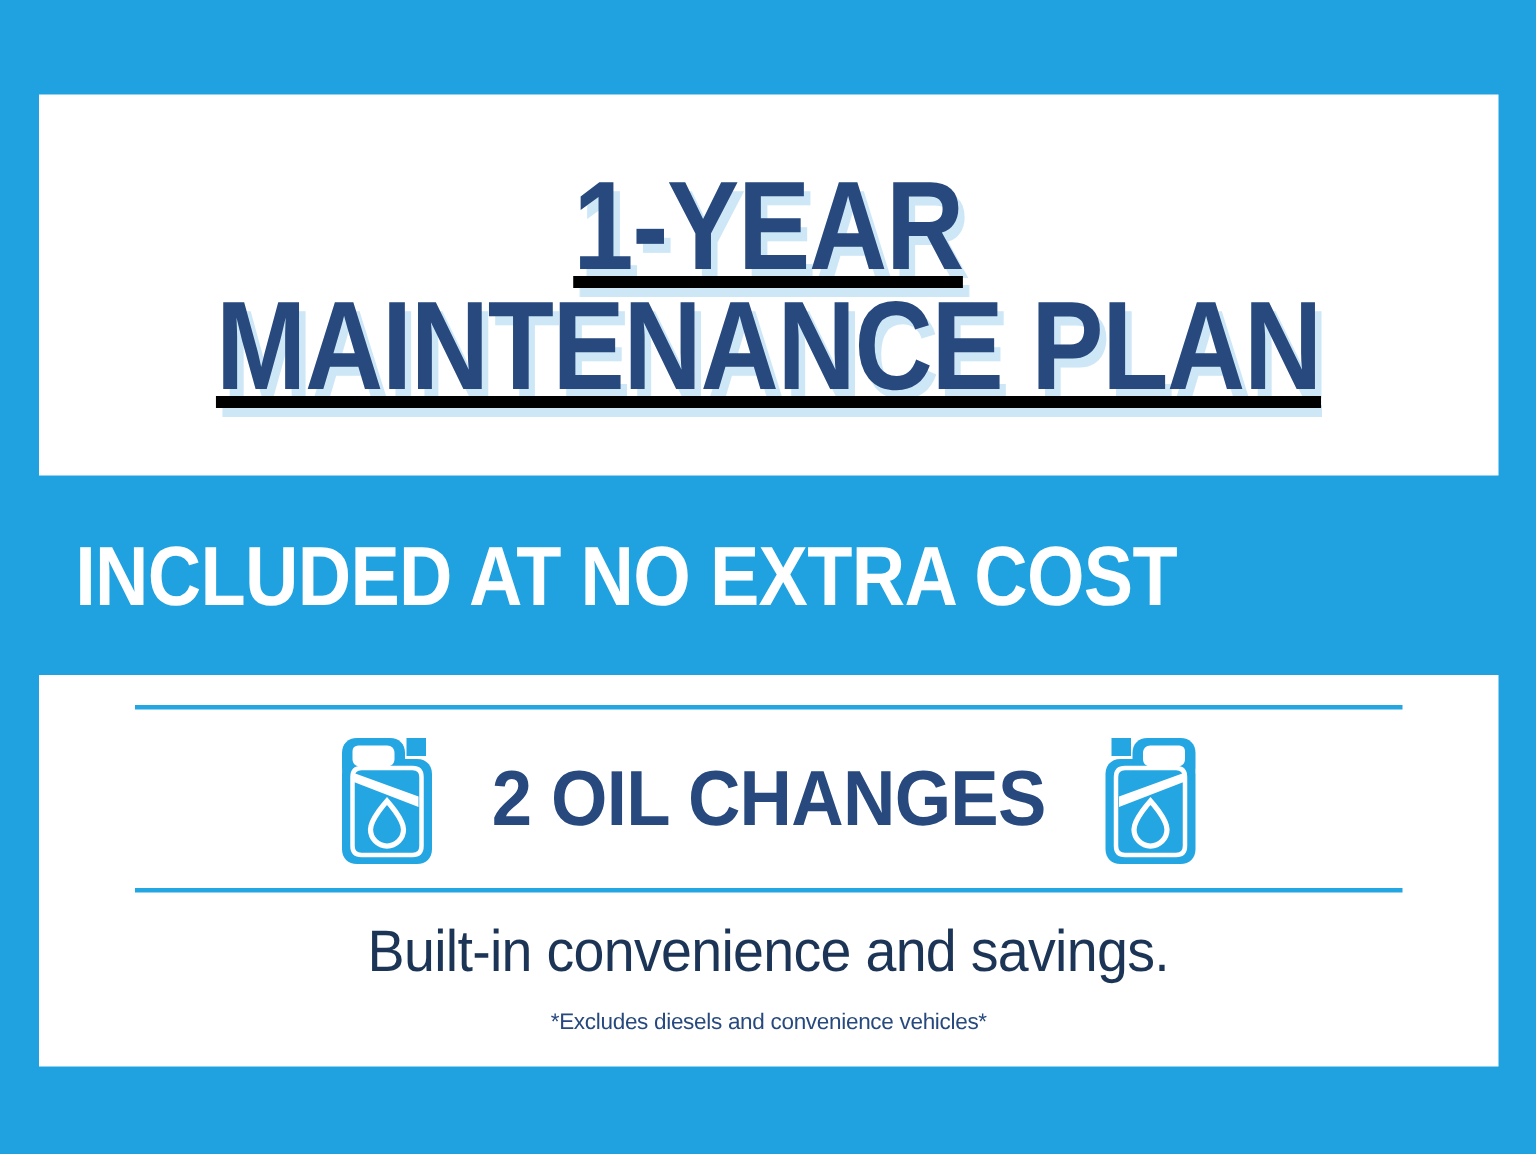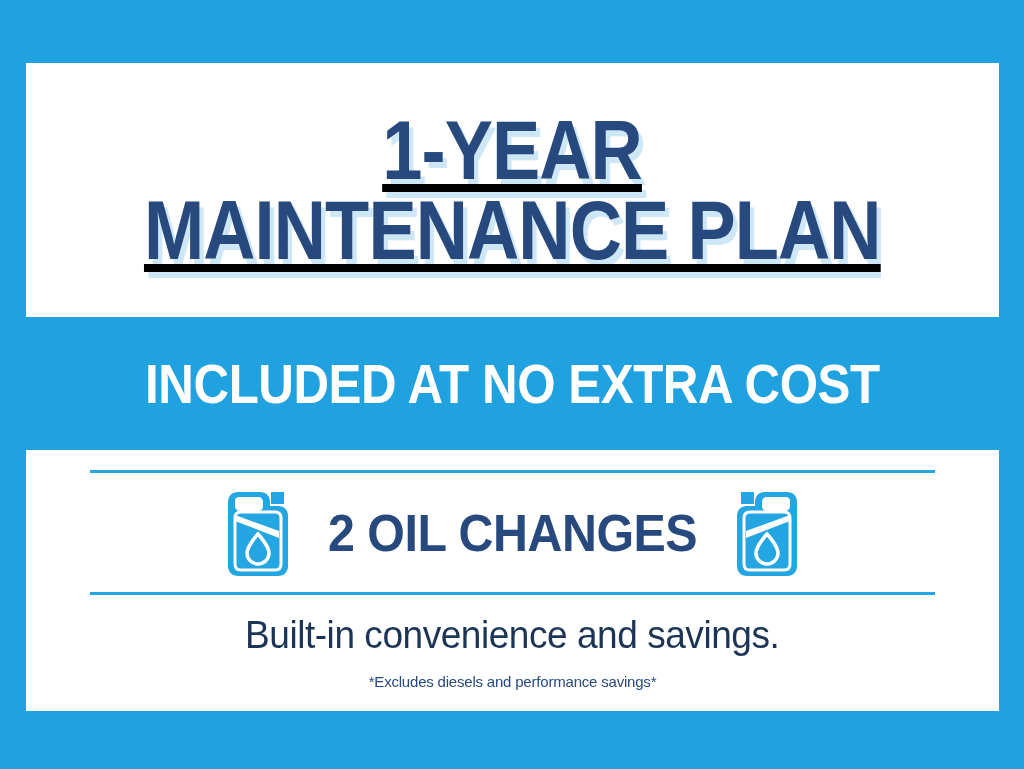--- a/index.html
+++ b/index.html
@@ -58,21 +58,21 @@
 
   
   .subtitle-band {
     position: absolute;
     left: 0;
     top: 317px;
     width: 1024px;
     height: 133px;
     display: flex;
     align-items: center;
-    justify-content: center;
+    justify-content: flex-start;
   }
   .subtitle-text {
     color: #ffffff;
     font-family: "Liberation Sans Narrow", "Liberation Sans", sans-serif;
     font-weight: bold;
     font-size: 56px;
     letter-spacing: -0.5px;
     white-space: nowrap;
     text-transform: uppercase;
     transform: scaleX(0.88);
@@ -211,17 +211,17 @@
         <path d="M36 44 C36 44 25 56 25 63 C25 69 30 74 36 74
                  C42 74 47 69 47 63 C47 56 36 44 36 44 Z" fill="none" stroke="#ffffff" stroke-width="3.5"></path>
       </svg>
 
     </div>
 
     <div class="rule rule-bottom"></div>
 
     <div class="tagline">Built-in convenience and savings.</div>
 
-    <div class="fine-print">*Excludes diesels and performance savings*</div>
+    <div class="fine-print">*Excludes diesels and convenience vehicles*</div>
 
   </div>
 
 </div>
 
 </body></html>

